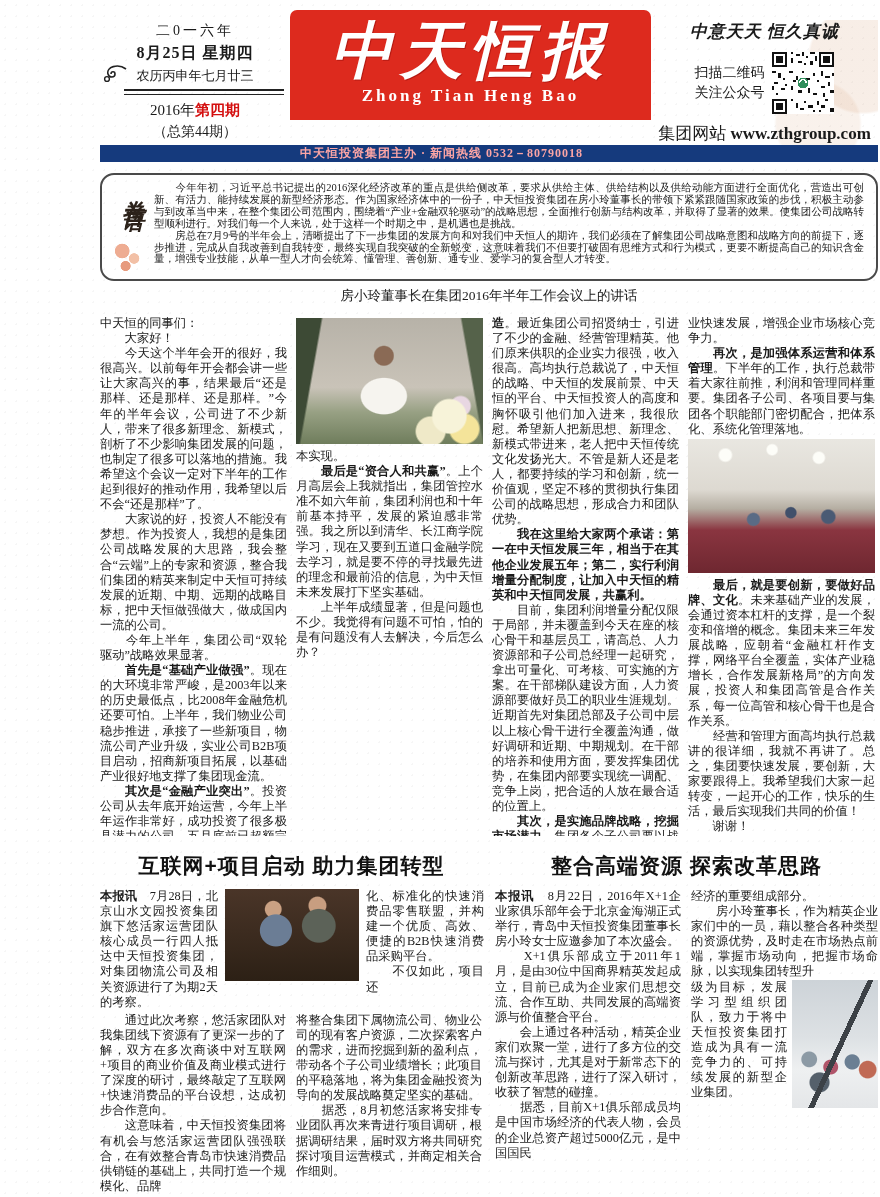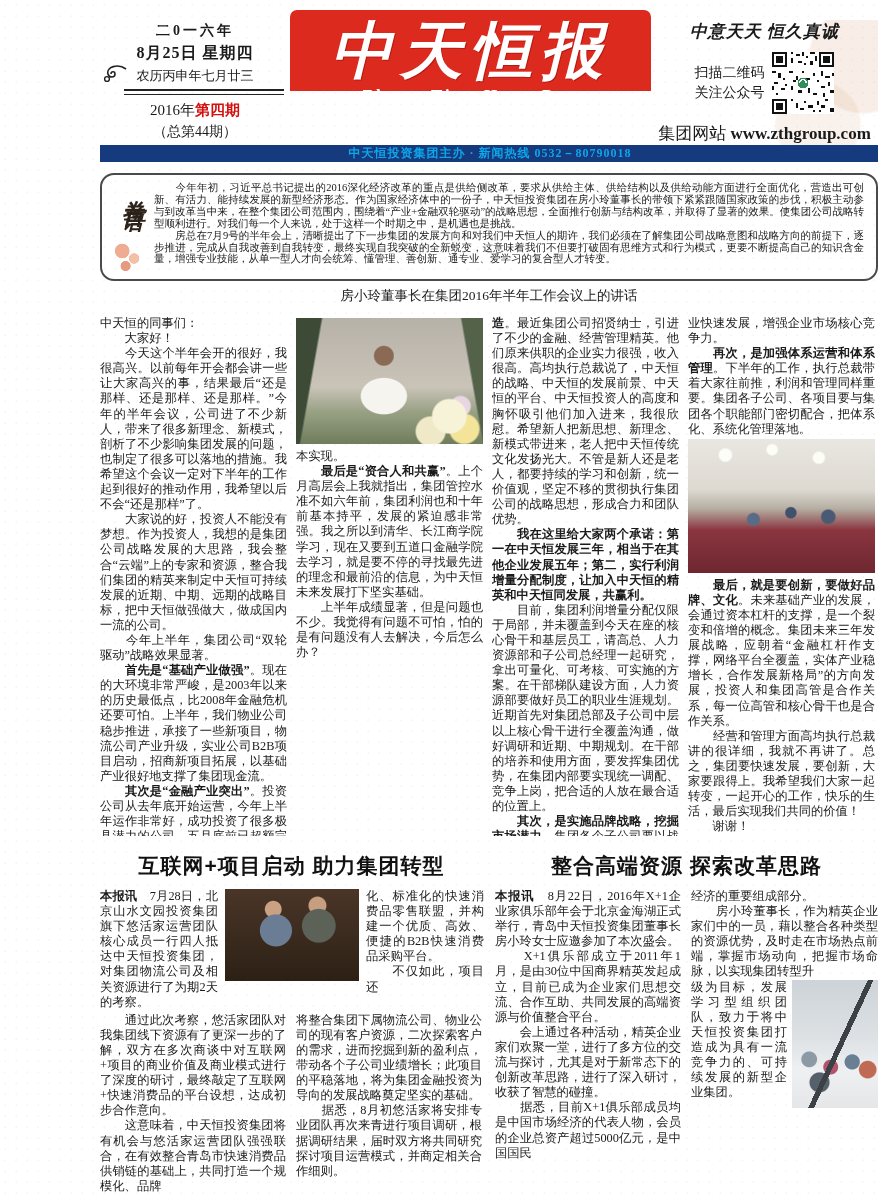--- a/index.html
+++ b/index.html
@@ -5,46 +5,46 @@
   html,body{margin:0;padding:0;background:#ffffff;}
   .page{position:relative;width:880px;height:1197px;background:#fff;
     background-image:radial-gradient(rgba(0,0,0,0.035) 1px,transparent 1px);
     background-size:11px 11px;
     font-family:"Liberation Serif","DejaVu Serif",serif;color:#1a1a1a;overflow:hidden;}
   .content{padding:10px 2px 0 100px;width:778px;}
 
   
   .masthead{display:flex;width:778px;}
   .mh-left{width:200px;text-align:center;padding-top:12px;position:relative;}
-  .mh-year{font-size:14px;letter-spacing:3px;font-weight:bold;}
+  .mh-year{font-size:14px;letter-spacing:3px;}
   .mh-date{font-size:16px;font-weight:bold;margin-top:3px;letter-spacing:1px;}
   .mh-lunar{font-size:13px;margin-top:3px;position:relative;}
   .swirl{position:absolute;left:2px;top:-2px;}
   .mh-rule{border-top:2px solid #222;border-bottom:1px solid #222;height:3px;margin:4px 6px 6px 24px;}
   .mh-issue{font-size:15px;}
   .mh-issue .red{color:#d40f0f;font-weight:bold;}
   .mh-total{font-size:14px;margin-top:3px;}
   .mh-center{width:380px;}
-  .mh-red{height:81px;background:#dd2a1e;border-radius:7px 7px 0 0;text-align:center;color:#fff;overflow:hidden;}
+  .mh-red{height:110px;background:#dd2a1e;border-radius:7px 7px 0 0;text-align:center;color:#fff;overflow:hidden;}
   .mh-title{font-size:62px;font-weight:bold;font-style:italic;letter-spacing:8px;line-height:78px;margin-top:2px;
     font-family:"Liberation Serif","DejaVu Serif",serif;text-shadow:1px 1px 0 rgba(120,0,0,.4);}
   .mh-pinyin{font-size:17px;font-weight:bold;letter-spacing:3px;margin-top:-4px;}
   .mh-right{width:239px;position:relative;padding-top:10px;text-align:center;overflow:hidden;}
   .mh-right::before{content:"";position:absolute;right:-30px;top:10px;width:150px;height:130px;
     background:radial-gradient(circle at 70% 30%,rgba(214,160,120,.18) 0 38%,transparent 40%),
                radial-gradient(circle at 40% 80%,rgba(214,160,120,.14) 0 30%,transparent 32%);}
   .mh-slogan{font-size:17px;font-weight:bold;font-style:italic;letter-spacing:1px;position:relative;}
   .mh-qr-row{display:flex;align-items:center;justify-content:center;gap:8px;margin-top:9px;position:relative;}
   .mh-qr-captions{font-size:14px;line-height:20px;text-align:left;}
   .qr{width:62px;height:62px;background:#fff;}
   .mh-site{font-size:17px;margin-top:8px;position:relative;}
   .mh-site .url{font-weight:bold;}
   .mh-bluebar{display:flex;width:778px;height:17px;background:#153a7d;}
   .mh-bluebar .bb-left{width:200px;}
-  .mh-bluebar .bb-center{width:380px;color:#0ea5e9;font-size:12px;font-weight:bold;text-align:center;line-height:17px;letter-spacing:1px;}
+  .mh-bluebar .bb-center{width:380px;color:#fca5a5;font-size:12px;font-weight:bold;text-align:left;line-height:17px;letter-spacing:1px;}
 
   
   .foreword{margin-top:11px;border:2px solid #4a4a4a;border-radius:14px;display:flex;padding:7px 12px 7px 8px;height:90px;}
   .fw-label{width:44px;position:relative;flex:none;}
   .fw-chars{writing-mode:vertical-rl;font-size:22px;font-weight:bold;font-style:italic;color:#2c221a;letter-spacing:5px;margin-left:8px;}
   .fw-label::after{content:"";position:absolute;left:2px;bottom:0px;width:34px;height:30px;
     background:radial-gradient(circle at 30% 30%,#eeac92 0 22%,transparent 24%),
                radial-gradient(circle at 65% 55%,#f2c0a6 0 18%,transparent 20%),
                radial-gradient(circle at 40% 80%,#e79b7e 0 15%,transparent 17%);}
   .fw-text{font-size:10.5px;line-height:11.9px;text-align:justify;}

